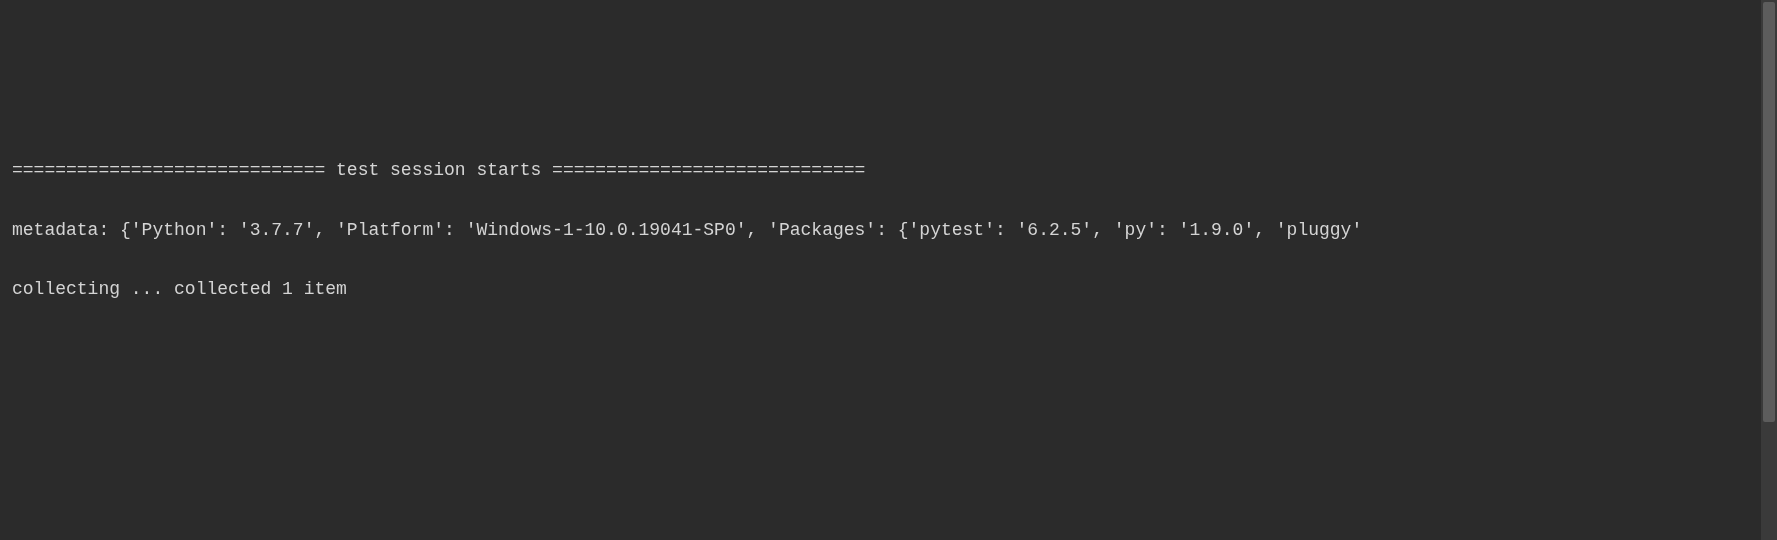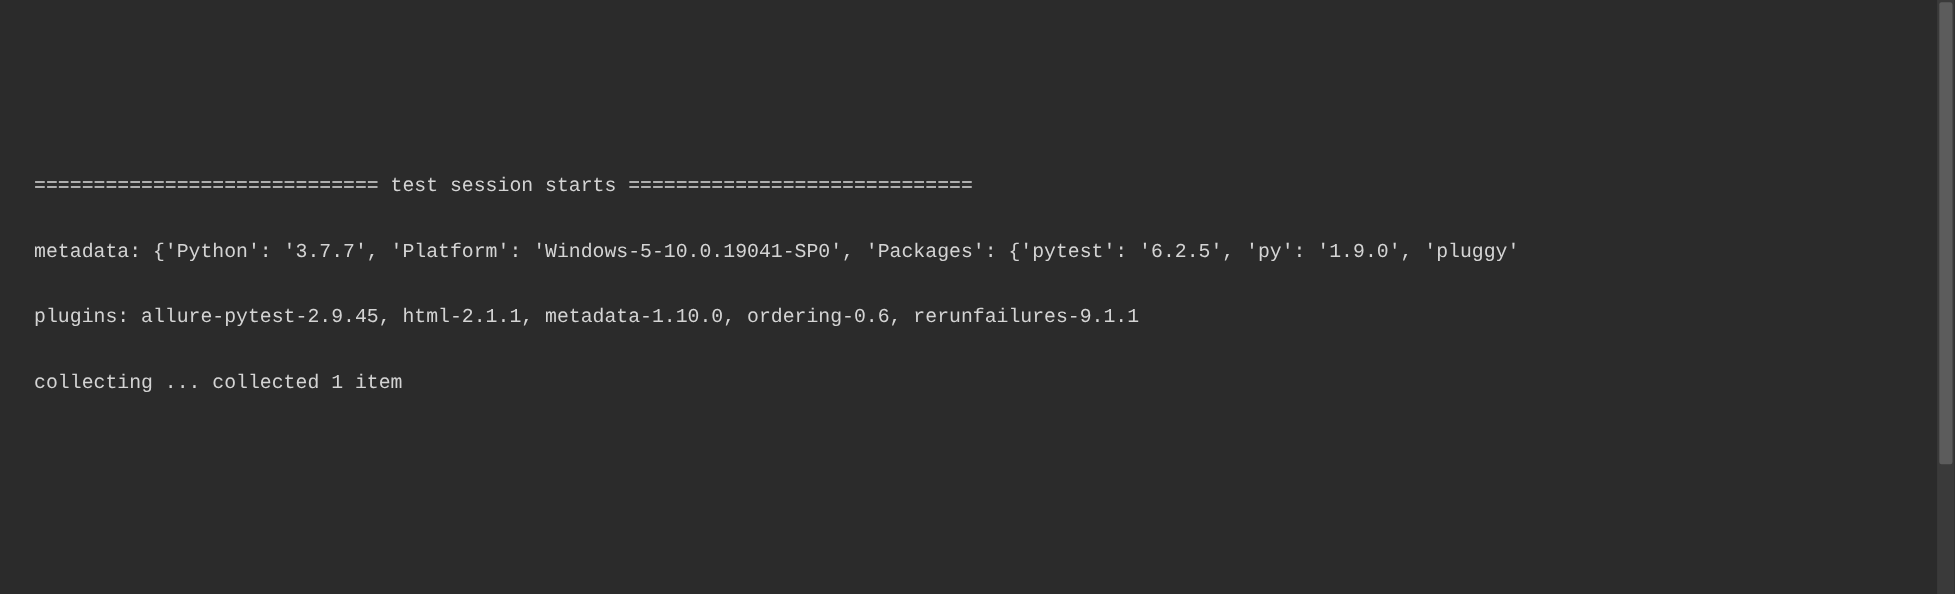--- a/index.html
+++ b/index.html
@@ -19,21 +19,20 @@
       position: relative;
       width: 1777px;
       height: 540px;
     }
     .terminal {
       position: relative;
     }
     .line {
       display: block;
       white-space: pre;
-      margin-left: 19px;
     }
     .scrollbar {
       position: absolute;
       right: 0;
       top: 0;
       width: 16px;
       height: 540px;
       background: #3a3a3a;
     }
     .scrollbar-thumb {
@@ -46,22 +45,21 @@
       border-radius: 2px;
     }
   </style>
 </head>
 <body>
 
 
 
 <div class="terminal">
 <span class="line">============================= test session starts =============================</span>
-<span class="line">metadata: {'Python': '3.7.7', 'Platform': 'Windows-5-10.0.19041-SP0', 'Packages': {'pytest': '6.2.5', 'py': '1.9.0', 'pluggy'</span>
-<span class="line">plugins: allure-pytest-2.9.45, html-2.1.1, metadata-1.10.0, ordering-0.6, rerunfailures-9.1.1</span>
+<span class="line">metadata: {'Python': '3.7.7', 'Platform': 'Windows-1-10.0.19041-SP0', 'Packages': {'pytest': '6.2.5', 'py': '1.9.0', 'pluggy'</span>
 <span class="line">collecting ... collected 1 item</span>
 <span class="line"></span>
 
 
 
 
 <span class="line"></span>
 <span class="line"></span>
 
 </div>

